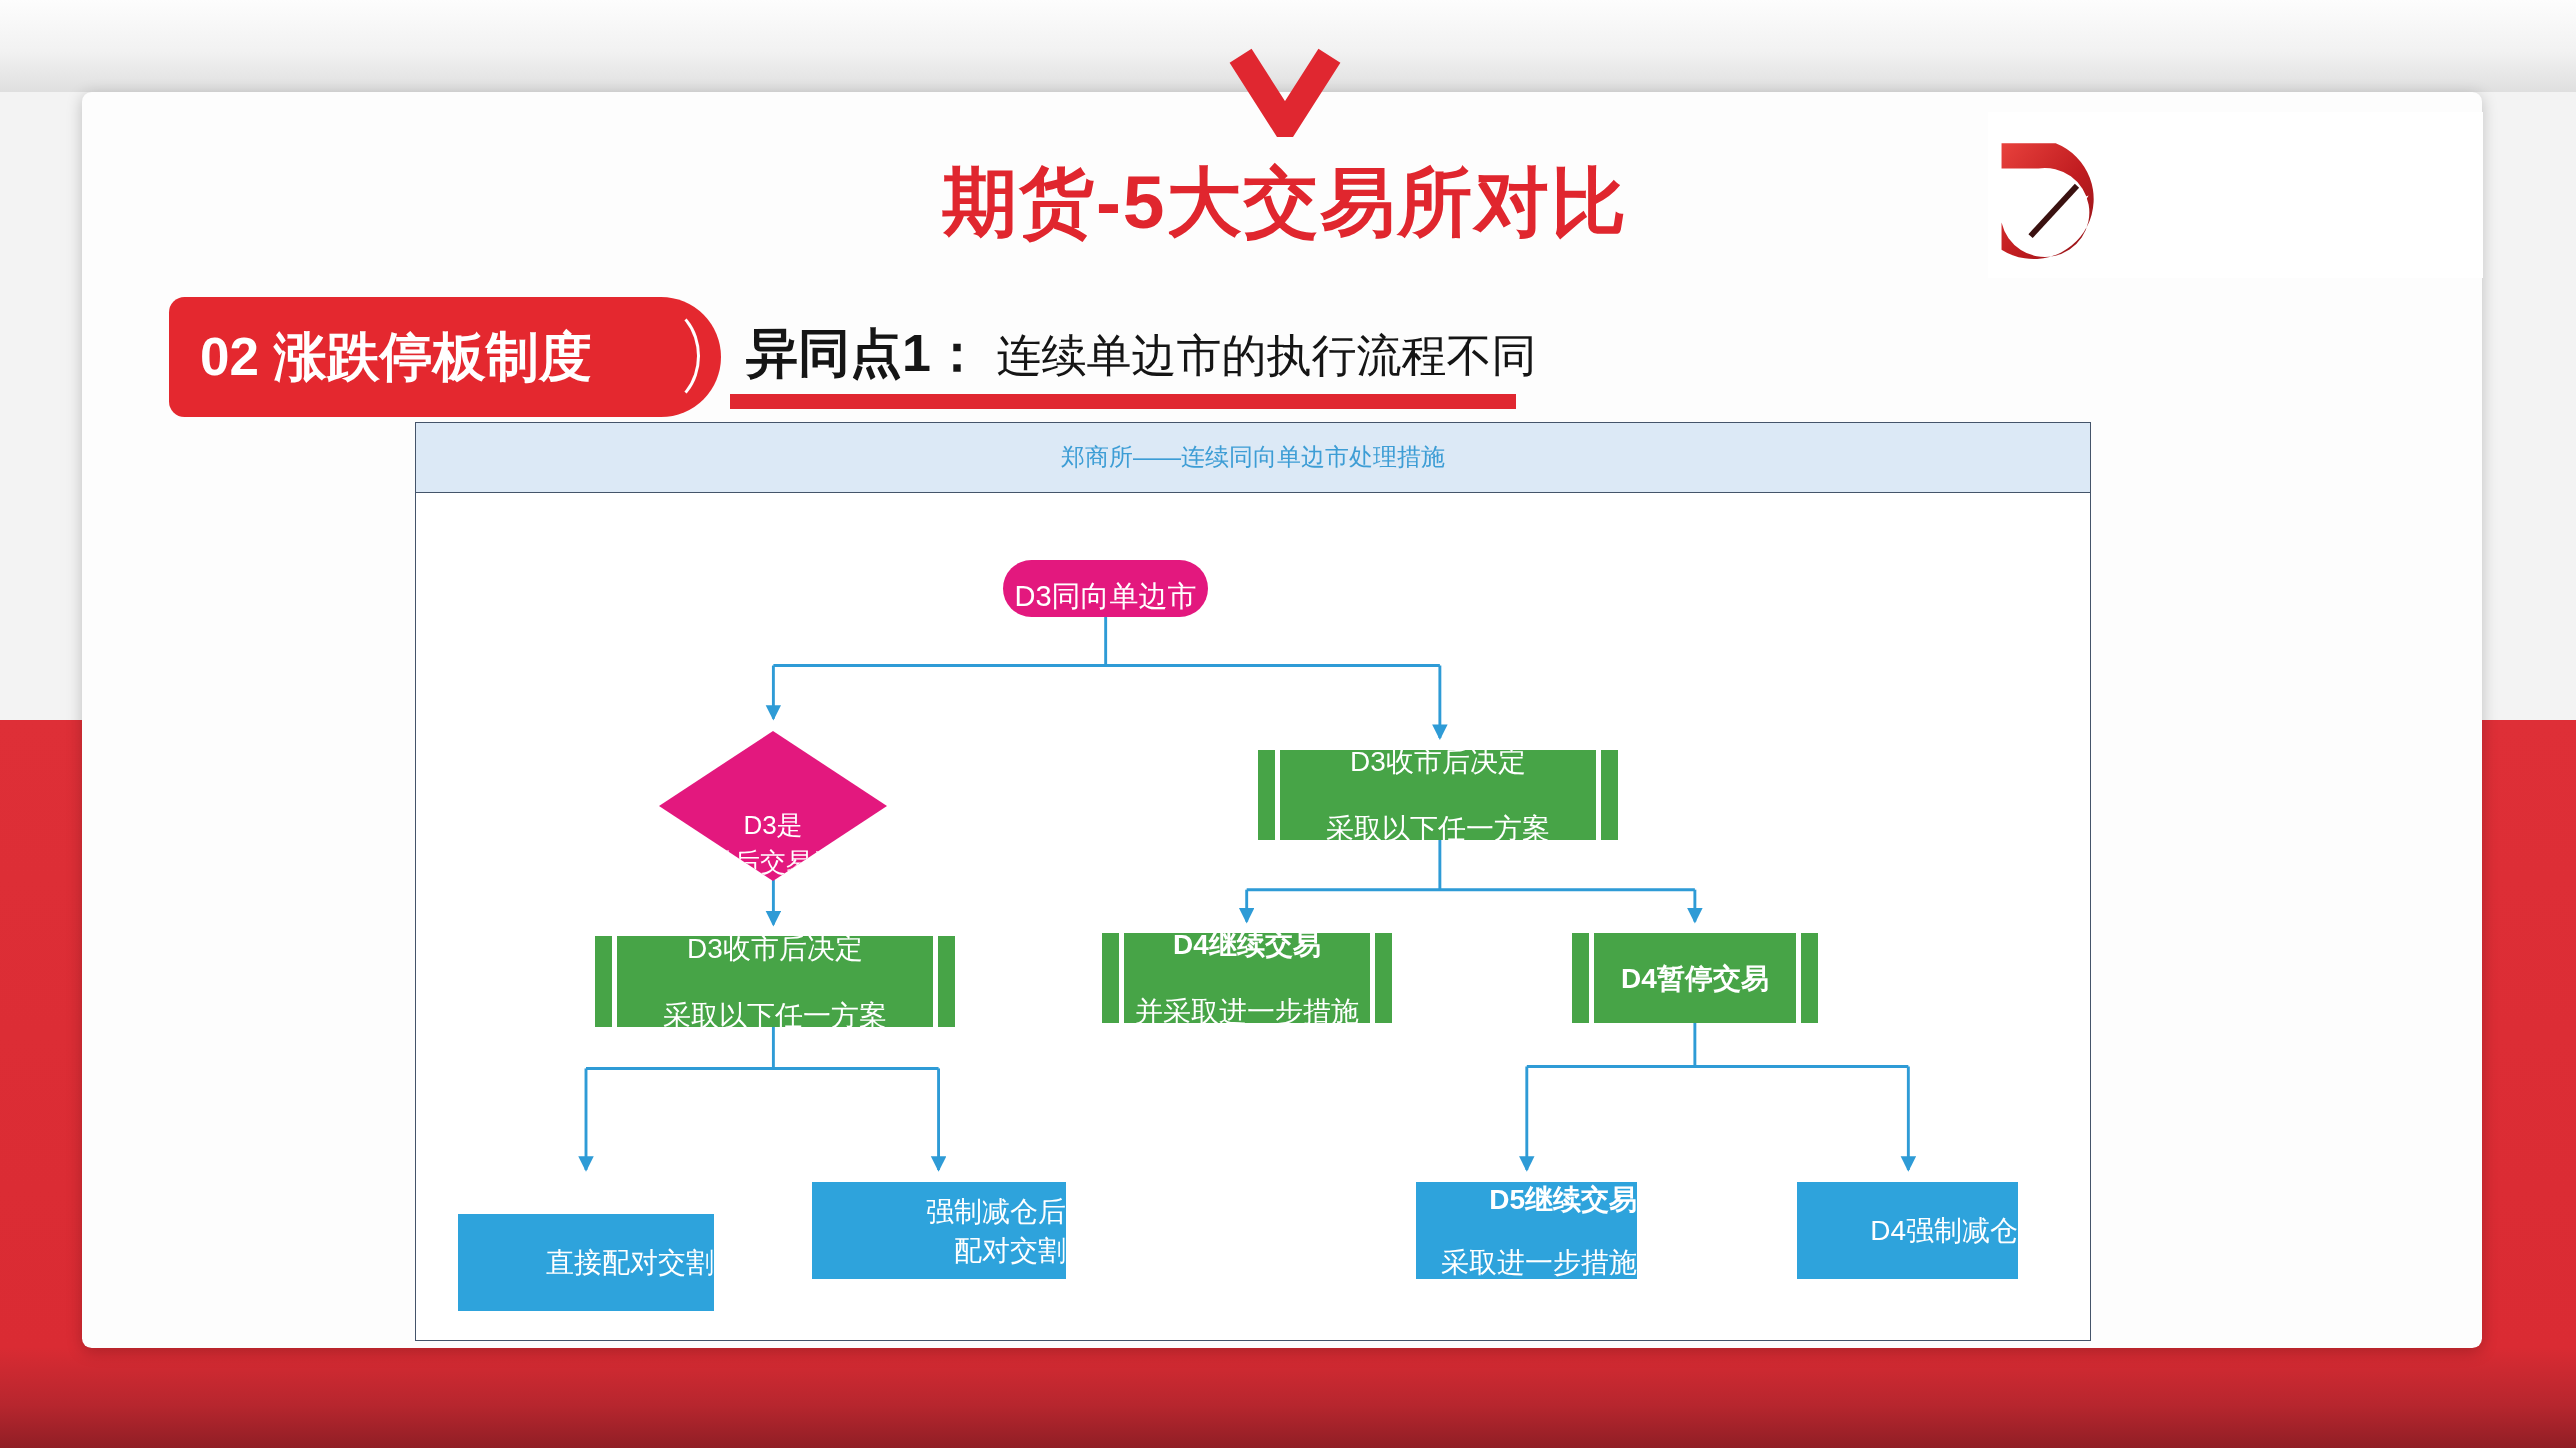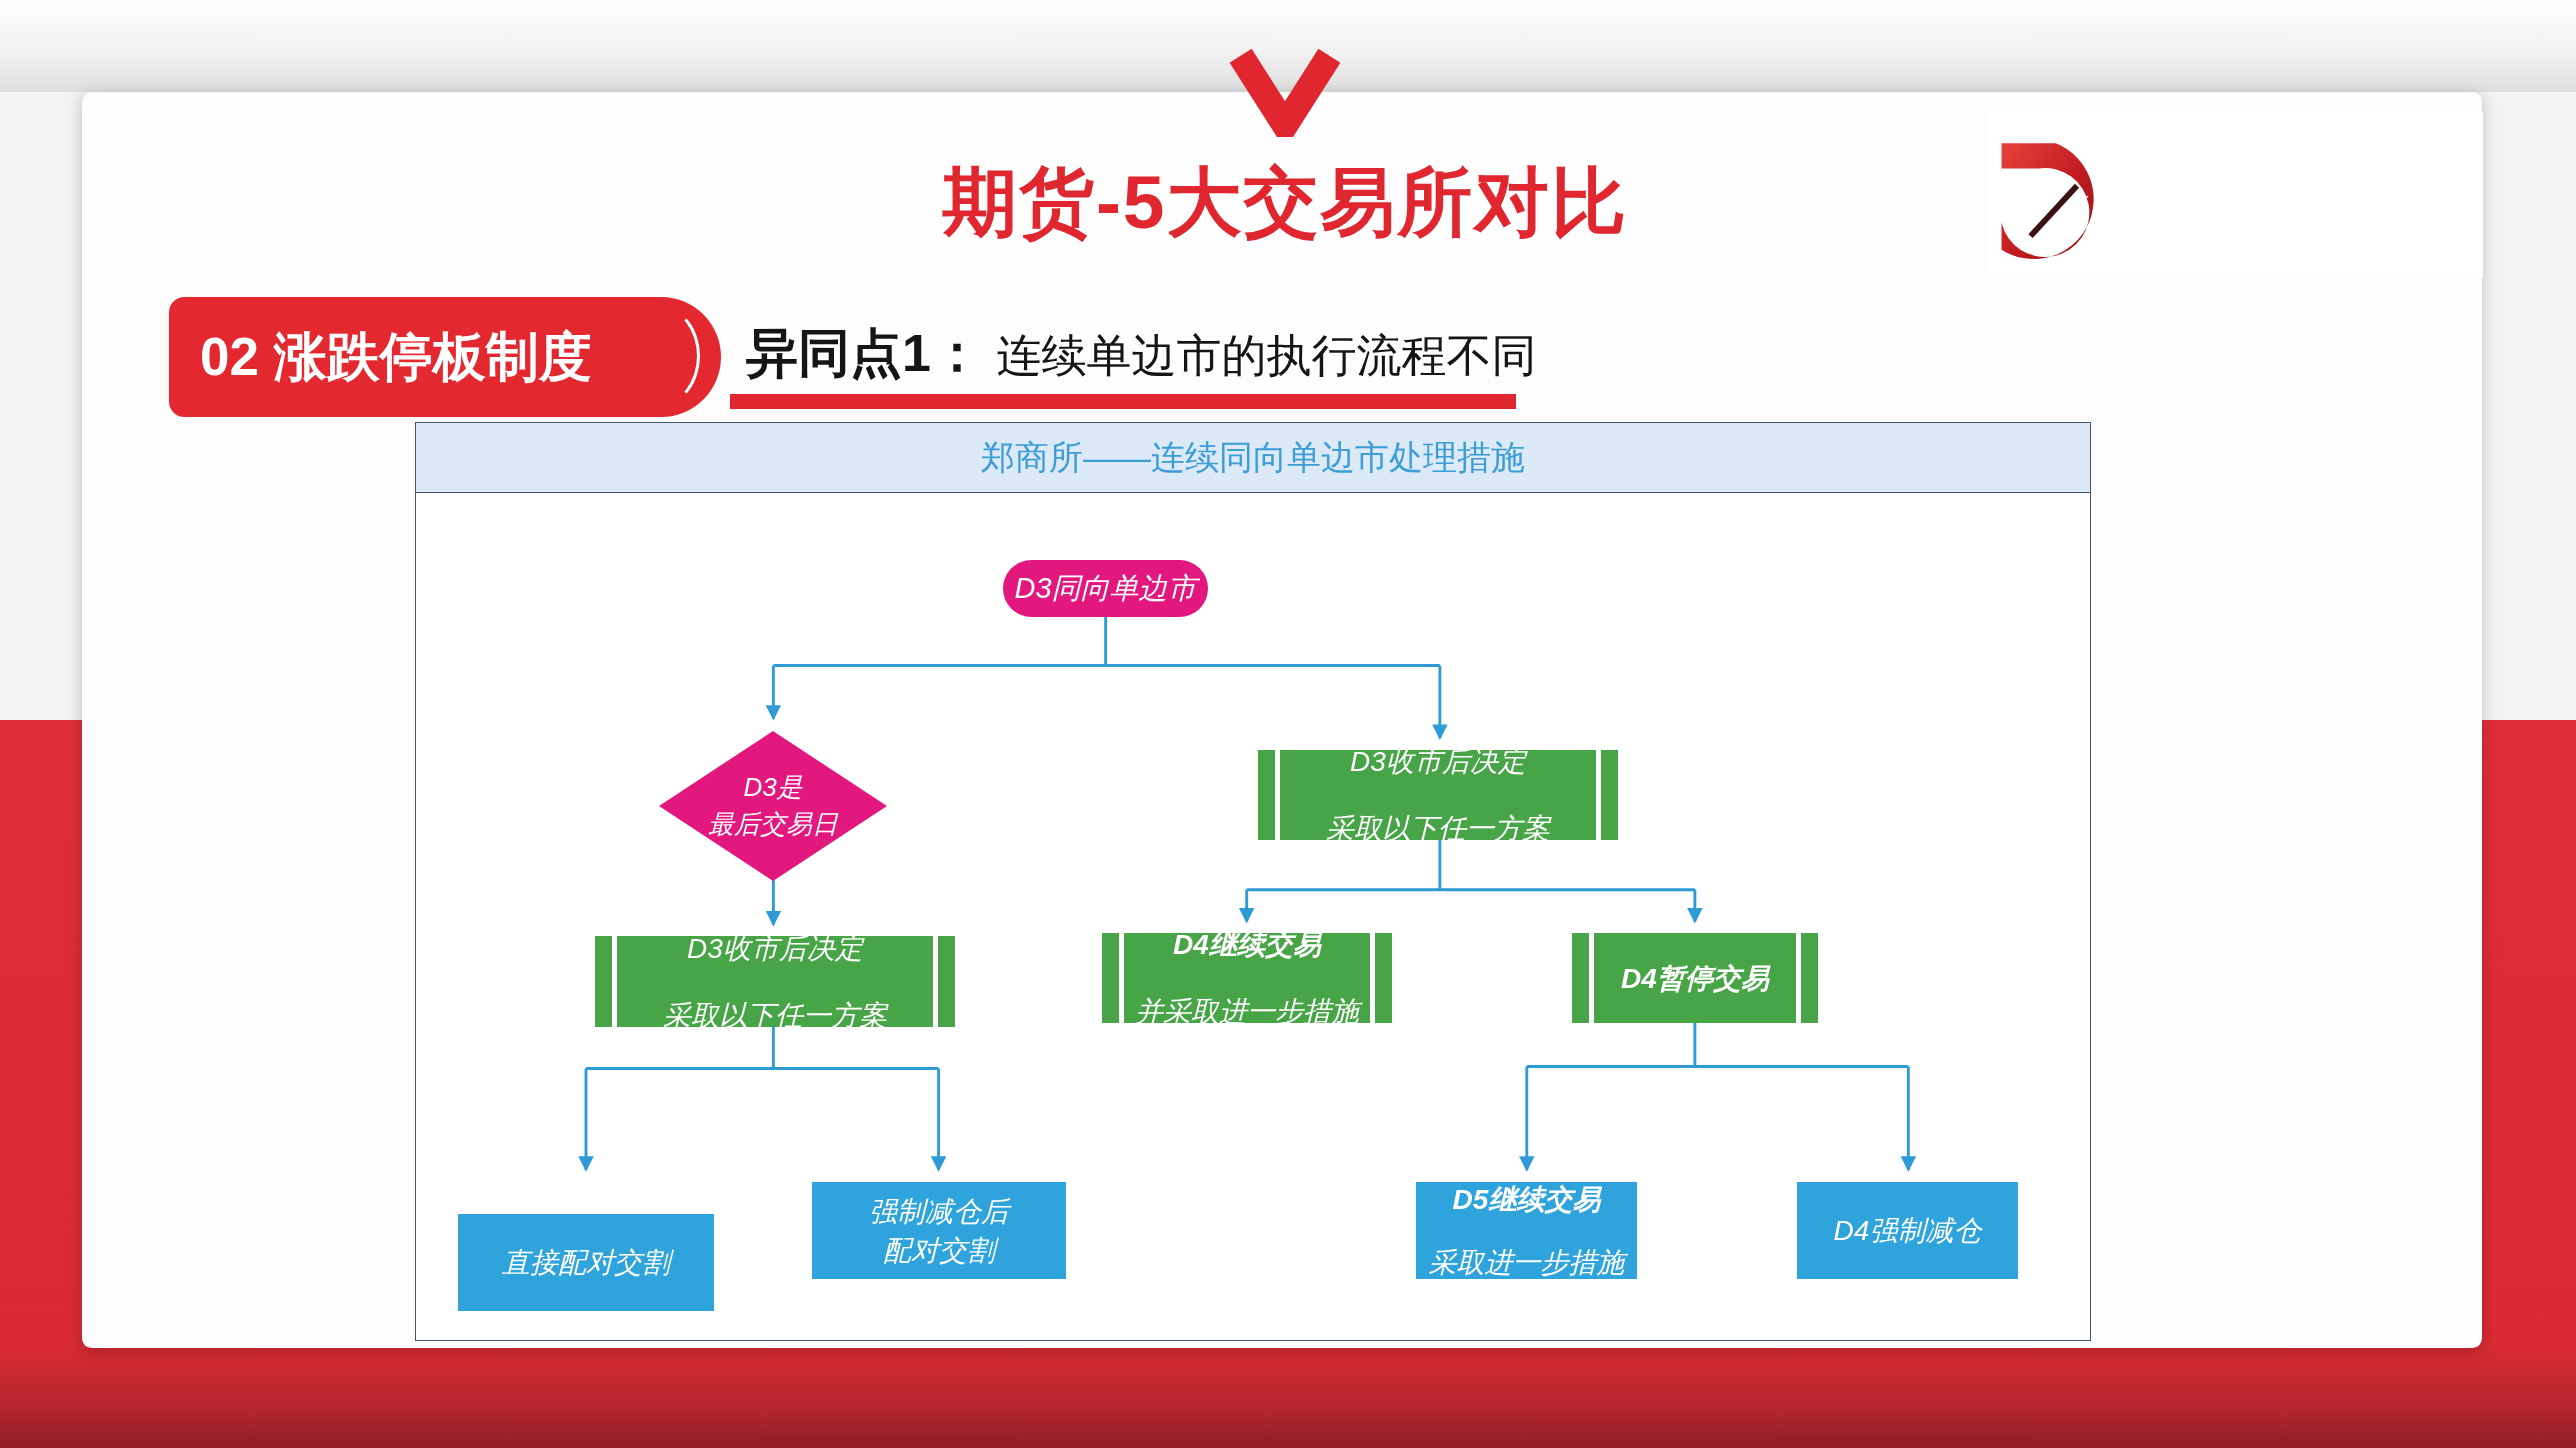--- a/index.html
+++ b/index.html
@@ -40,27 +40,27 @@
   
   .subtitle { position:absolute; left:746px; top:319px; display:flex; align-items:baseline; color:#151515; white-space:nowrap; }
   .subtitle-label { font-size:52px; font-weight:600; }
   .subtitle-text { font-size:45px; font-weight:500; margin-left:13.5px;margin-top:6px; }
   .subtitle-underline { position:absolute; left:730px; top:394px; width:786px; height:14.5px; background:#e02730; }
 
   
   .flowchart { position:absolute; left:415px; top:422px; width:1676px; height:919px;
     background:#ffffff; border:1.9px solid #44546a; }
   .fc-header { height:70px; background:#dce9f6; border-bottom:1.9px solid #44546a;
-    color:#3d9dd5; font-size:34px; font-weight:500; text-align:center; line-height:68px; }
+    color:#3d9dd5; font-size:24px; font-weight:500; text-align:center; line-height:68px; }
   .fc-canvas { position:relative; width:100%; height:845px; }
   .fc-svg { position:absolute; left:0; top:-70px; width:1672px; height:915px; }
 
   
-  .node { position:absolute; display:flex; align-items:center; justify-content:center;
-    color:#ffffff; text-align:center;font-style:italic; }
+  .node { position:absolute; display:flex; align-items:flex-end; justify-content:center;
+    color:#ffffff; text-align:center; }
   .node .lines { display:flex; flex-direction:column; line-height:39px; font-size:28px; }
   .pill { background:#e3187e; border-radius:29px; font-size:29px; }
   .diamond { background:#e3187e; clip-path:polygon(50% 0%,100% 50%,50% 100%,0% 50%); }
   .diamond .lines { line-height:37px; font-size:26px; }
   .green { background:transparent; }
   .green .sb { width:17.4px; height:100%; background:#47a447; }
   .green .nbody { flex:1; height:100%; margin:0 4.8px; background:#47a447;
     display:flex; flex-direction:column; align-items:center; justify-content:center;
     line-height:39px; font-size:28px;gap:28px; }
   .blue { background:#2ea3dc; flex-direction:column; line-height:39px; font-size:28px; }

